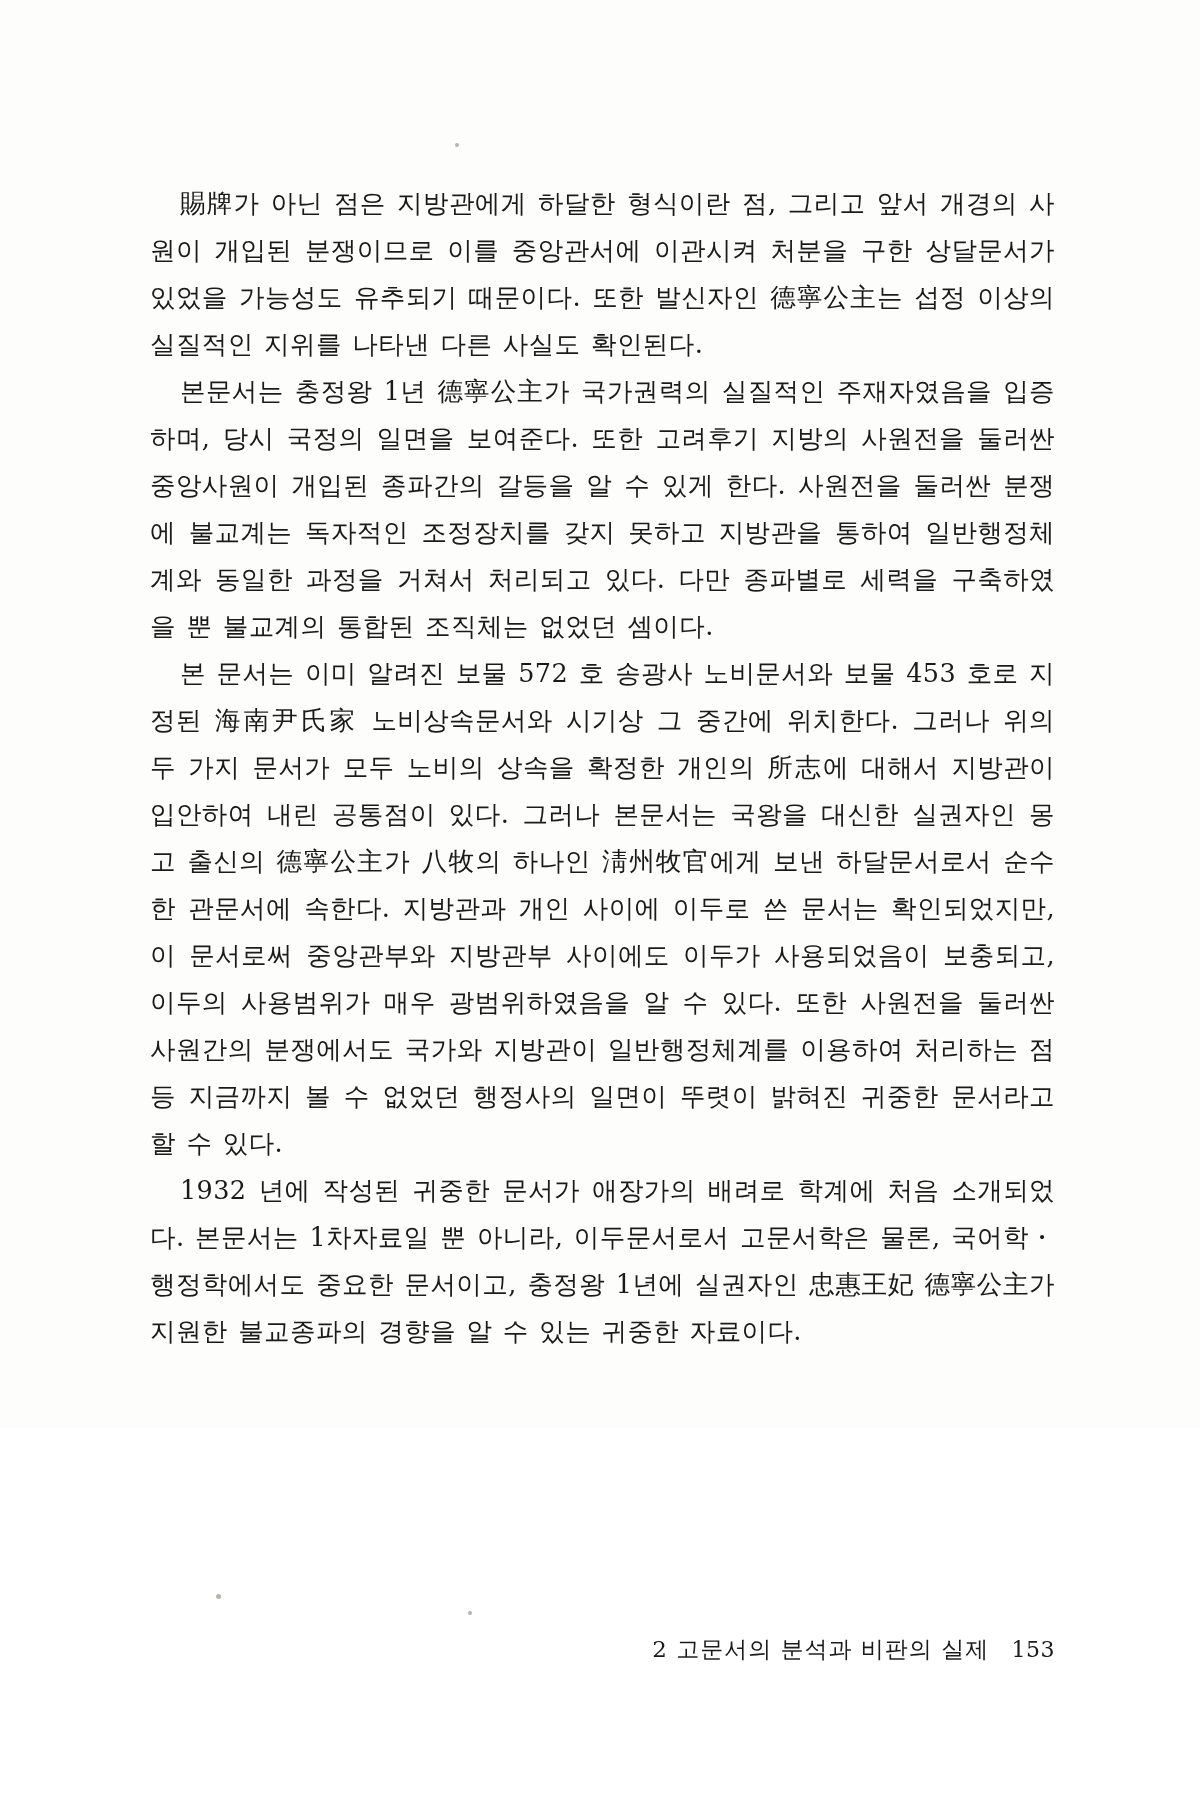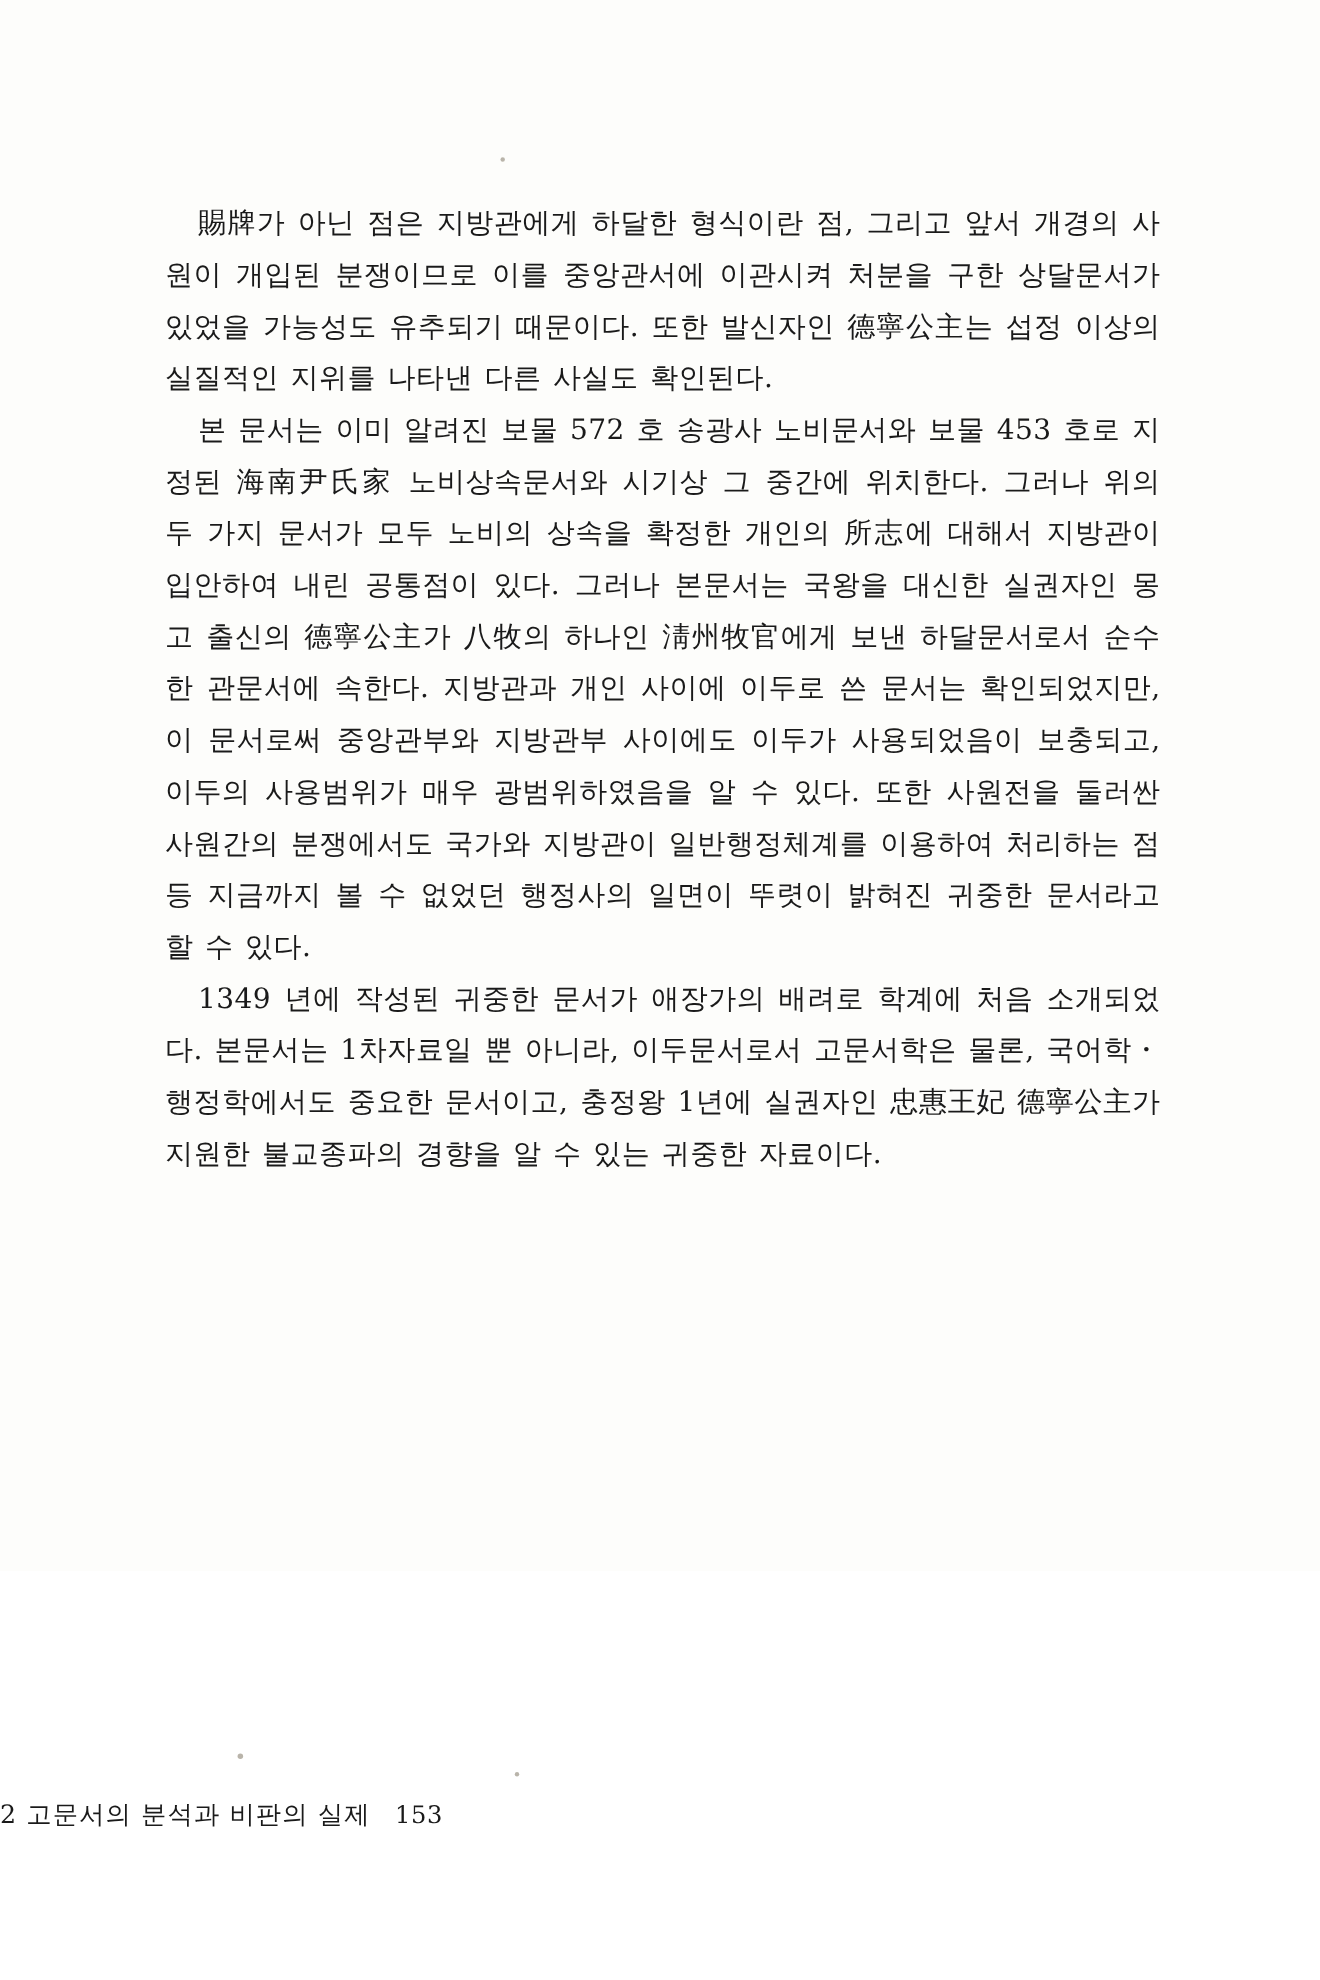--- a/index.html
+++ b/index.html
@@ -43,21 +43,21 @@
     font-size: 25.5px;
     line-height: 47px;
     margin: 42px 0 36px 30px;
     letter-spacing: 1px;
   }
   .footer {
     position: absolute;
     left: 0;
     top: 1634px;
     width: 1055px;
-    text-align: left;
+    text-align: right;
     font-size: 23px;
     letter-spacing: 1px;
   }
   .footer .pageno {
     font-size: 22px;
     letter-spacing: 0.5px;
     margin-left: 14px;
   }
   .speck {
     position: absolute;
@@ -66,24 +66,25 @@
   }
 </style>
 </head>
 <body>
 
 <div class="page">
 
   <div class="content">
 
     <p class="para indent">賜牌가 아닌 점은 지방관에게 하달한 형식이란 점, 그리고 앞서 개경의 사원이 개입된 분쟁이므로 이를 중앙관서에 이관시켜 처분을 구한 상달문서가 있었을 가능성도 유추되기 때문이다. 또한 발신자인 德寧公主는 섭정 이상의 실질적인 지위를 나타낸 다른 사실도 확인된다.</p>
+    <p class="para indent">본문서는 충정왕 1년 德寧公主가 국가권력의 실질적인 주재자였음을 입증하며, 당시 국정의 일면을 보여준다. 또한 고려후기 지방의 사원전을 둘러싼 중앙사원이 개입된 종파간의 갈등을 알 수 있게 한다. 사원전을 둘러싼 분쟁에 불교계는 독자적인 조정장치를 갖지 못하고 지방관을 통하여 일반행정체계와 동일한 과정을 거쳐서 처리되고 있다. 다만 종파별로 세력을 구축하였을 뿐 불교계의 통합된 조직체는 없었던 셈이다.</p>
     <p class="para indent">본 문서는 이미 알려진 보물 572 호 송광사 노비문서와 보물 453 호로 지정된 海南尹氏家 노비상속문서와 시기상 그 중간에 위치한다. 그러나 위의 두 가지 문서가 모두 노비의 상속을 확정한 개인의 所志에 대해서 지방관이 입안하여 내린 공통점이 있다. 그러나 본문서는 국왕을 대신한 실권자인 몽고 출신의 德寧公主가 八牧의 하나인 淸州牧官에게 보낸 하달문서로서 순수한 관문서에 속한다. 지방관과 개인 사이에 이두로 쓴 문서는 확인되었지만, 이 문서로써 중앙관부와 지방관부 사이에도 이두가 사용되었음이 보충되고, 이두의 사용범위가 매우 광범위하였음을 알 수 있다. 또한 사원전을 둘러싼 사원간의 분쟁에서도 국가와 지방관이 일반행정체계를 이용하여 처리하는 점 등 지금까지 볼 수 없었던 행정사의 일면이 뚜렷이 밝혀진 귀중한 문서라고 할 수 있다.</p>
 
 
-    <p class="para indent">1349 년에 작성된 귀중한 문서가 애장가의 배려로 학계에 처음 소개되었다. 본문서는 1차자료일 뿐 아니라, 이두문서로서 고문서학은 물론, 국어학・행정학에서도 중요한 문서이고, 충정왕 1년에 실권자인 忠惠王妃 德寧公主가 지원한 불교종파의 경향을 알 수 있는 귀중한 자료이다.</p>
+    <p class="para indent">1932 년에 작성된 귀중한 문서가 애장가의 배려로 학계에 처음 소개되었다. 본문서는 1차자료일 뿐 아니라, 이두문서로서 고문서학은 물론, 국어학・행정학에서도 중요한 문서이고, 충정왕 1년에 실권자인 忠惠王妃 德寧公主가 지원한 불교종파의 경향을 알 수 있는 귀중한 자료이다.</p>
 
   </div>
 
   <div class="footer">
     <span>2  고문서의 분석과 비판의 실제</span>
     <span class="pageno">153</span>
   </div>
 
   <div class="speck" style="left:455px; top:143px; width:4px; height:4px;"></div>
   <div class="speck" style="left:216px; top:1594px; width:5px; height:5px;"></div>

